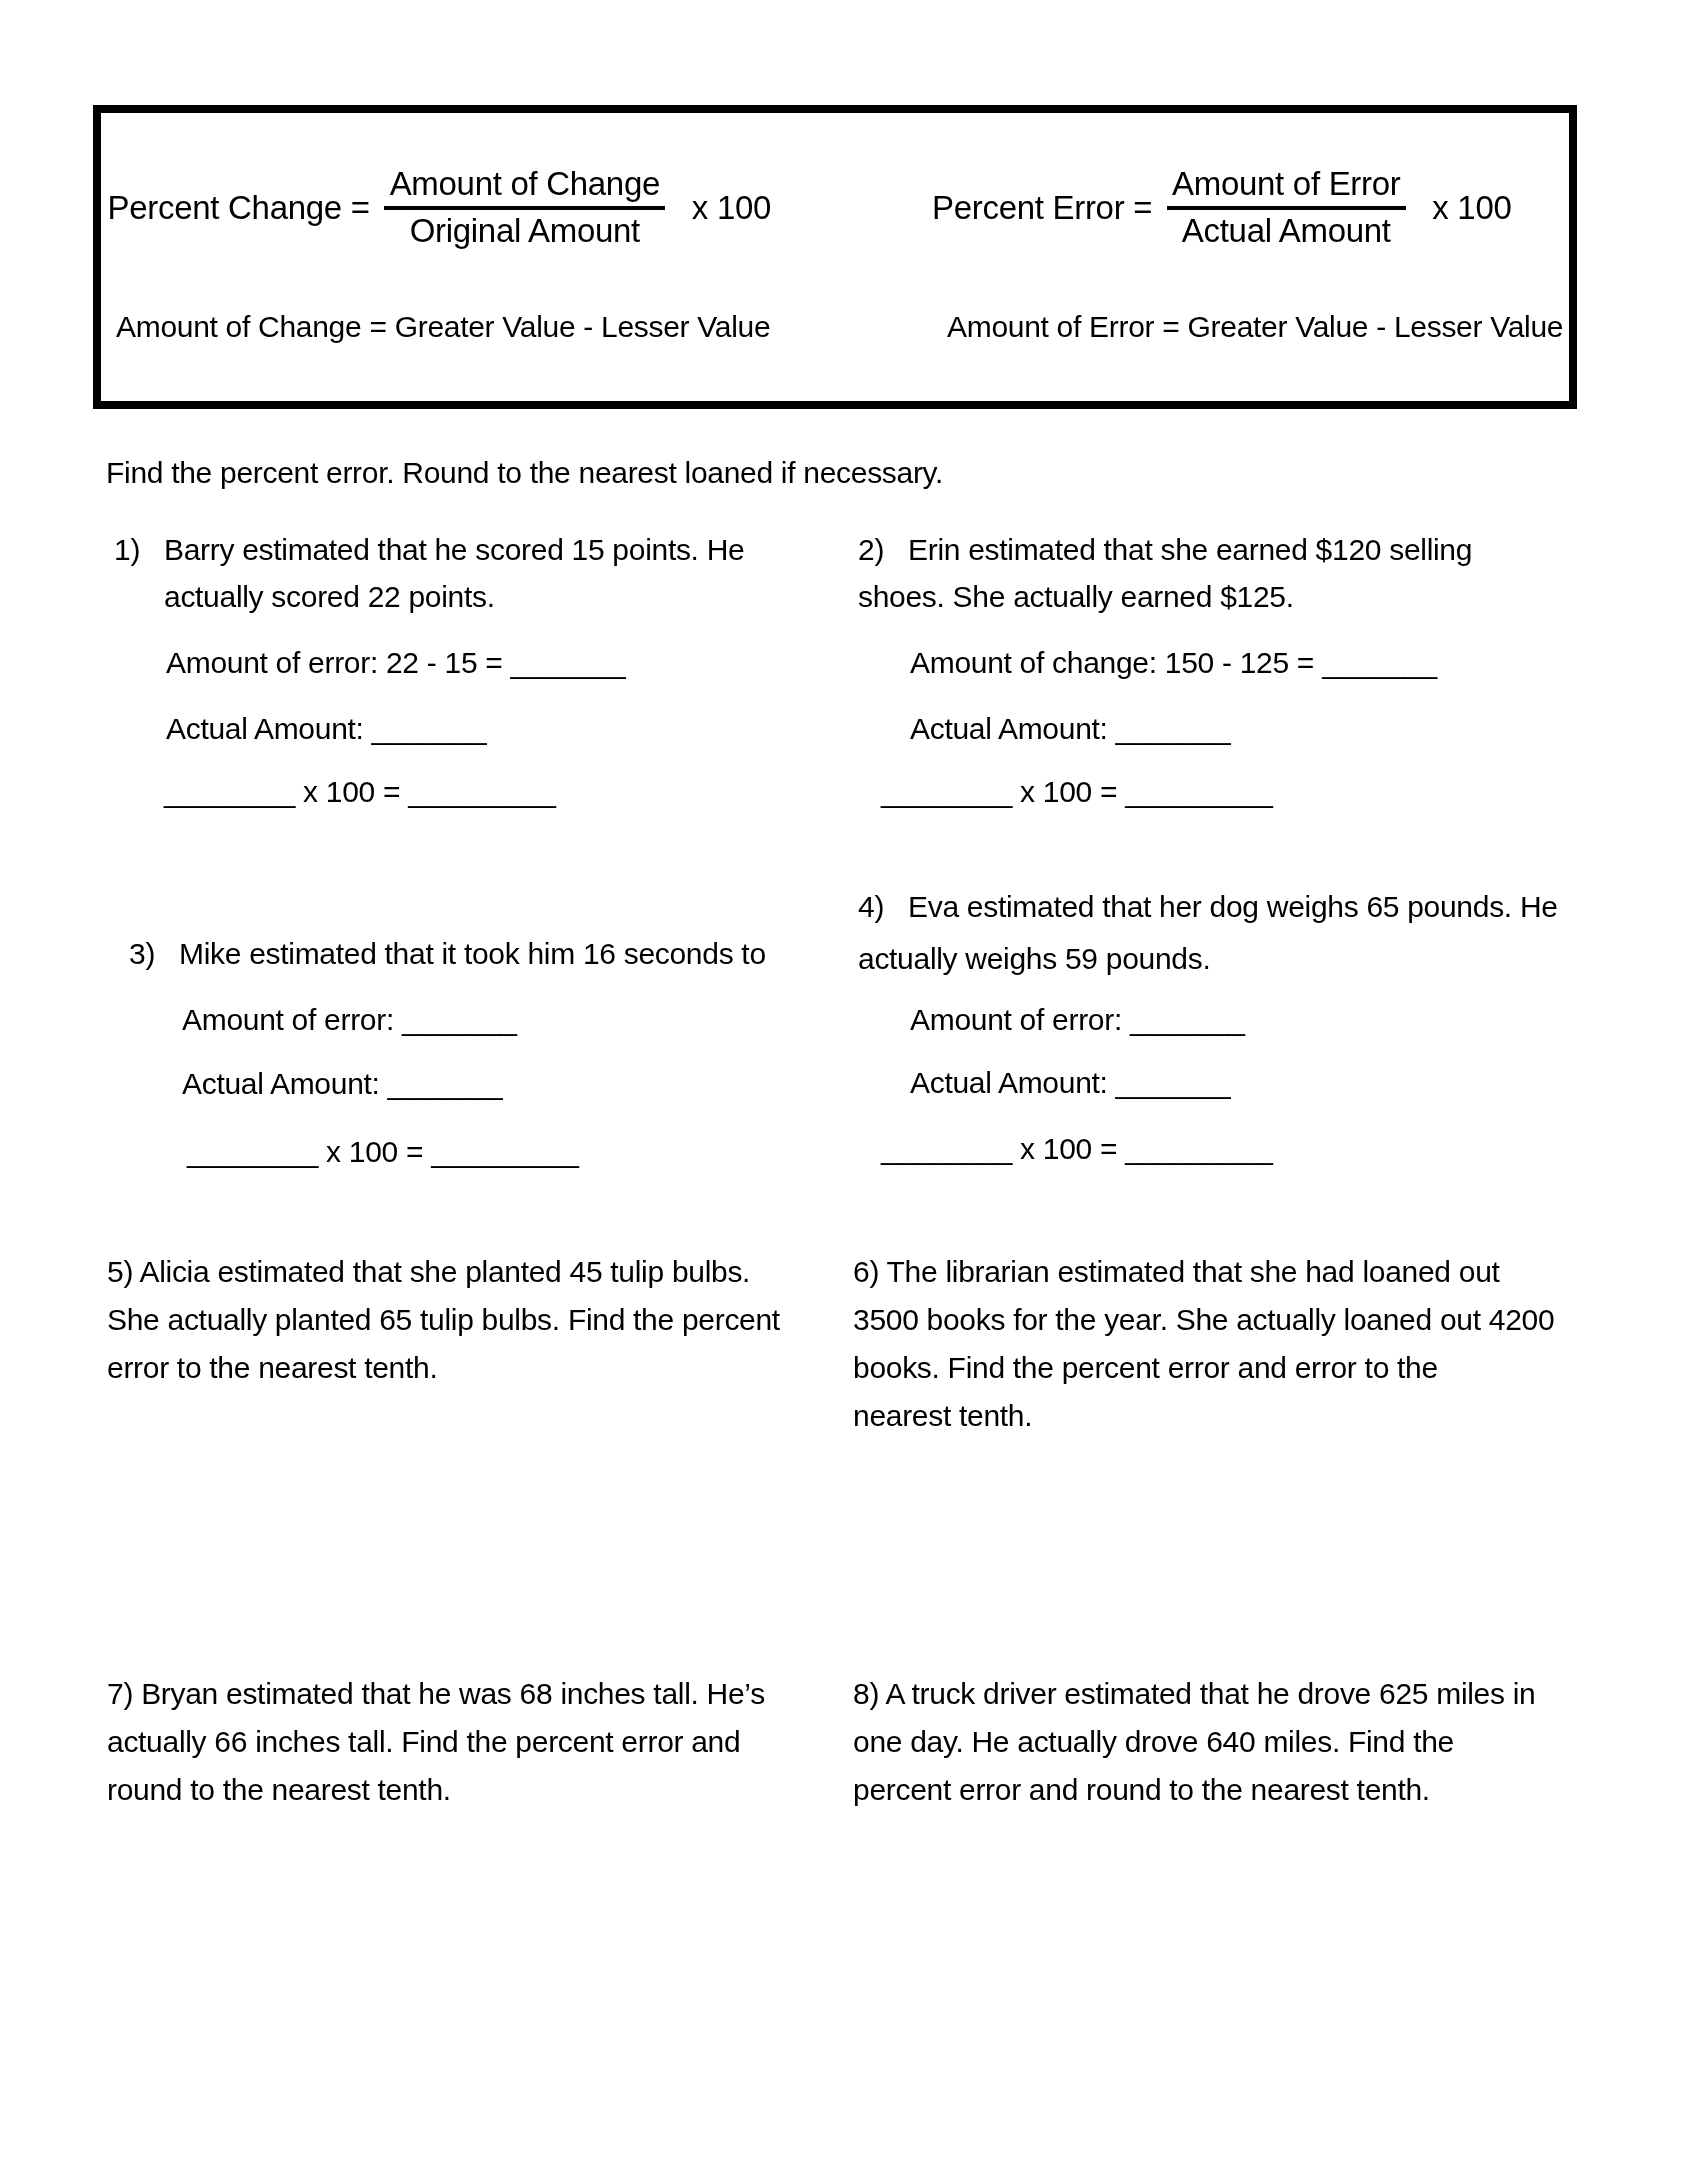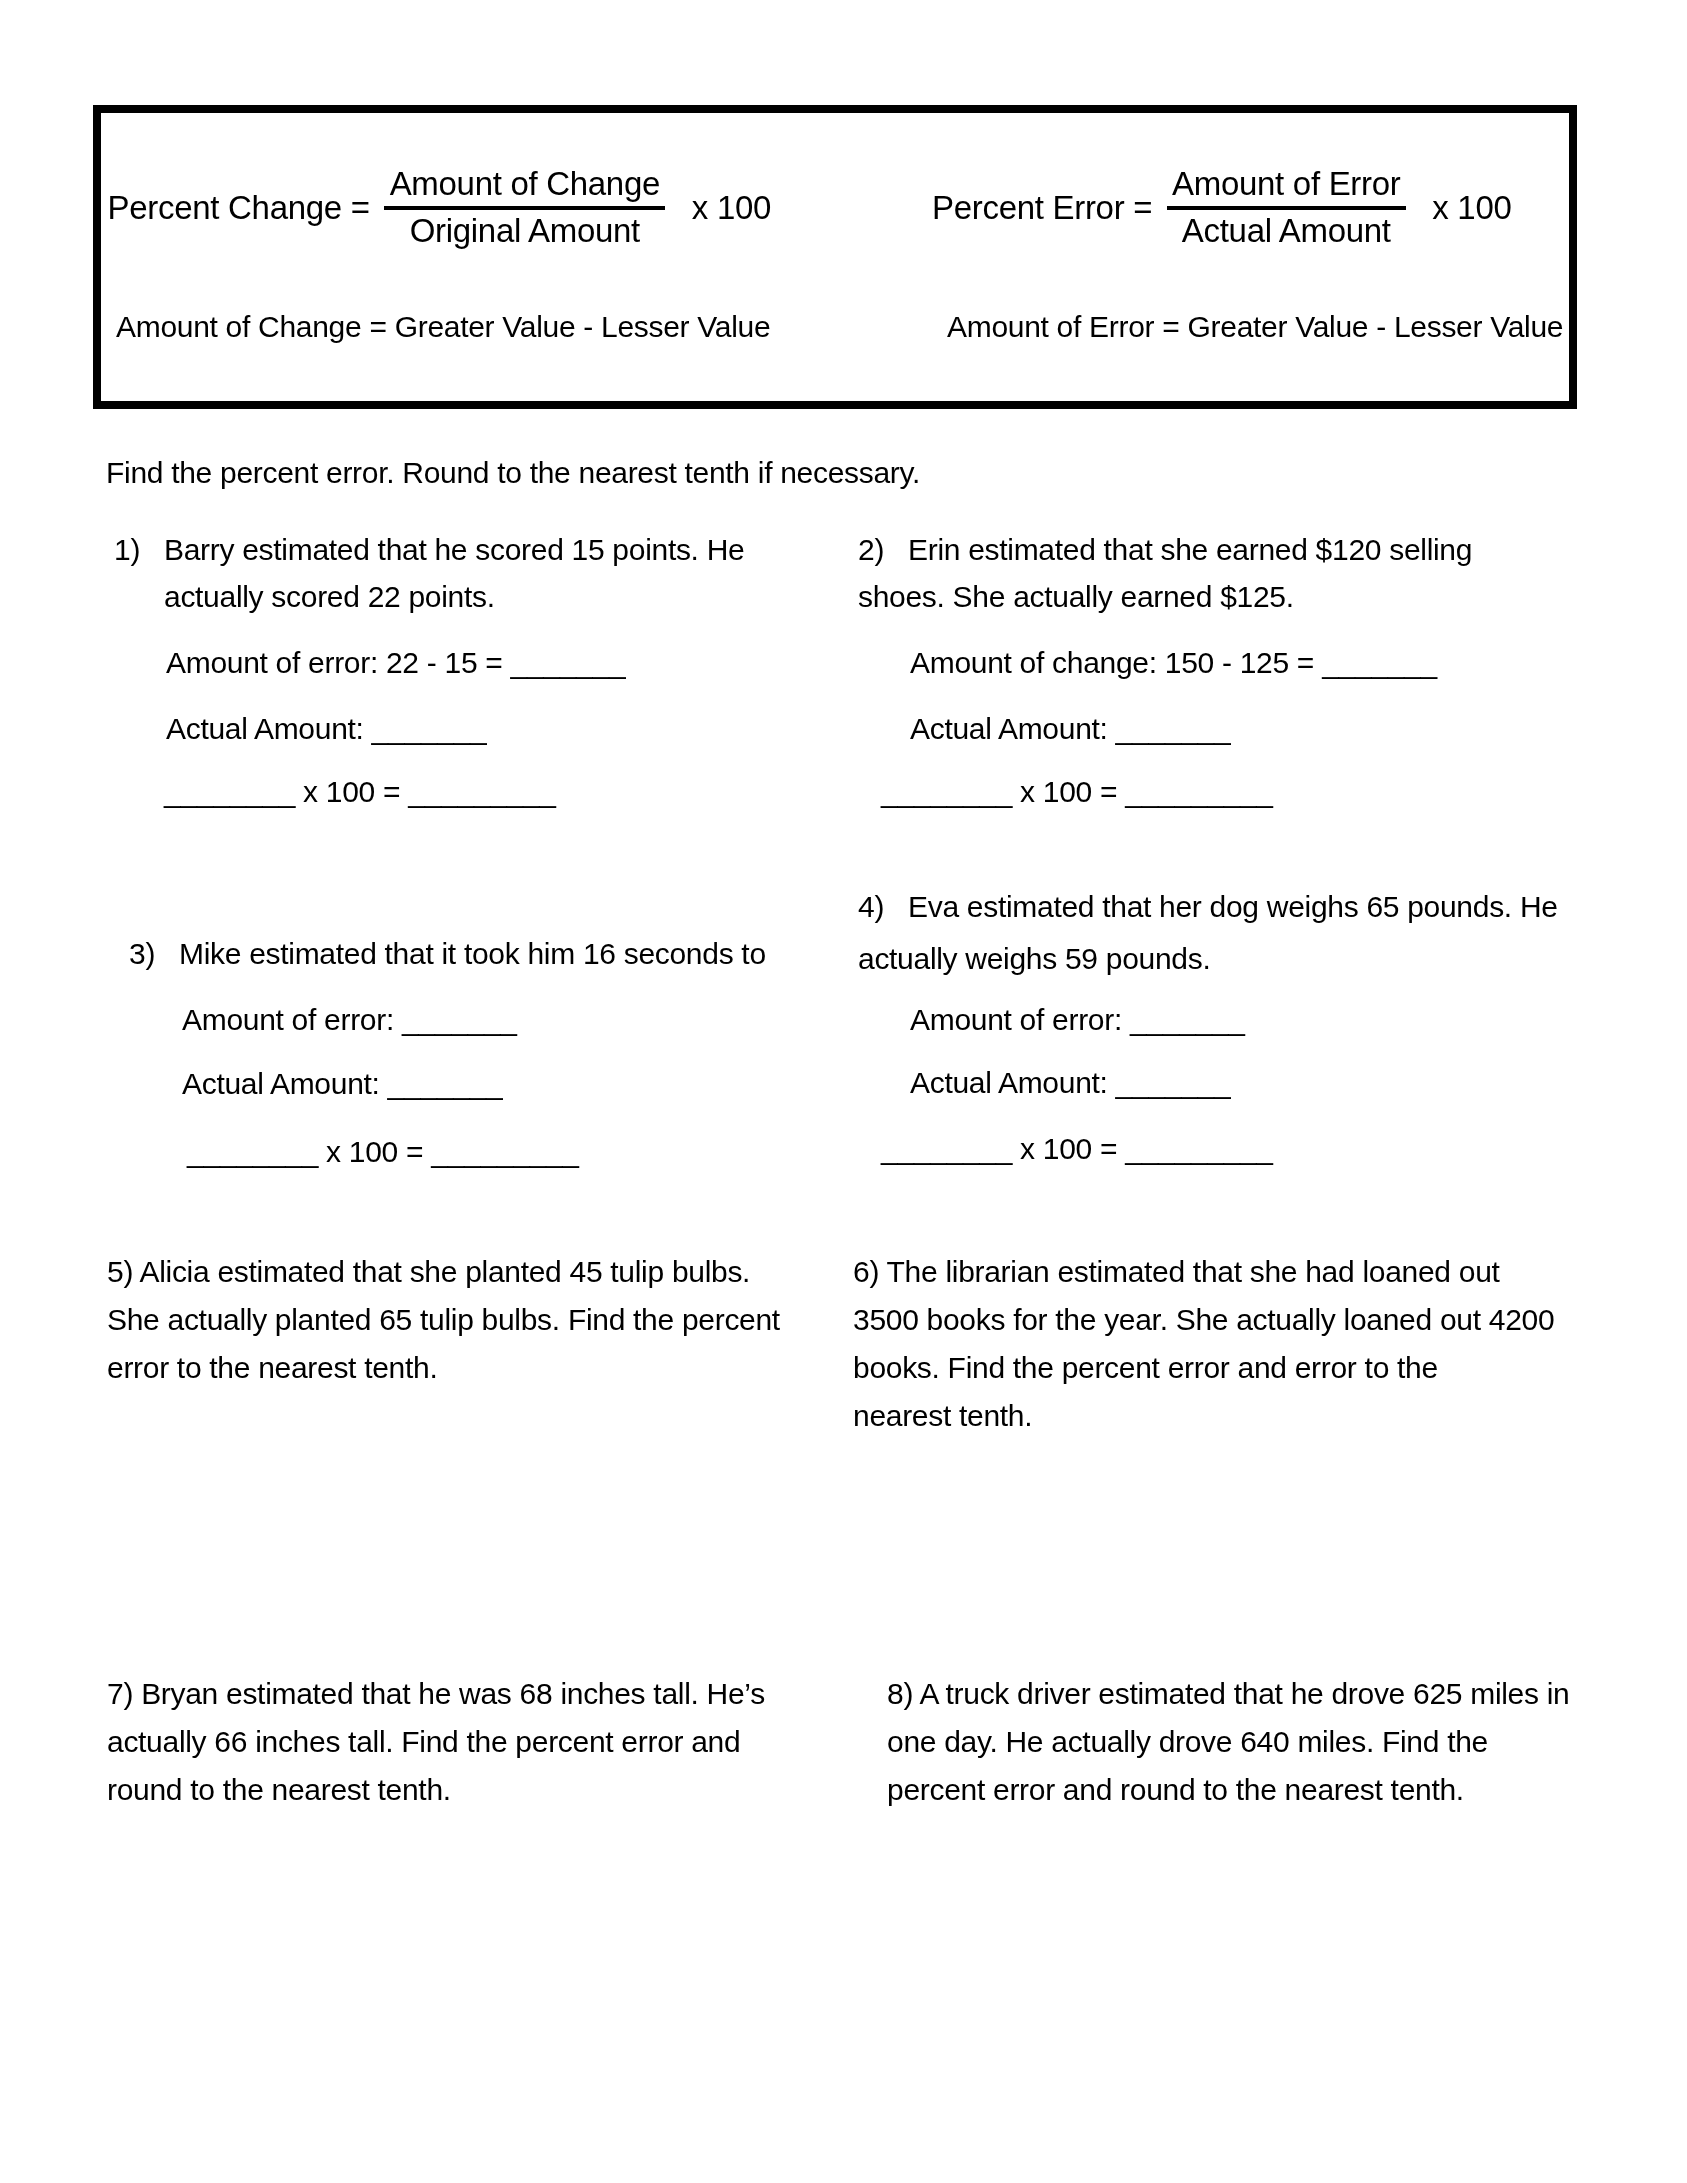--- a/index.html
+++ b/index.html
@@ -54,21 +54,21 @@
       <span class="num">Amount of Error</span>
       <span class="den">Actual Amount</span>
     </span>
     <span class="fmult">x 100</span>
   </div>
 
   <div class="rule-row" style="left:15px;">Amount of Change = Greater Value - Lesser Value</div>
   <div class="rule-row" style="left:846px;">Amount of Error = Greater Value - Lesser Value</div>
 </div>
 
-<div class="abs instruction">Find the percent error. Round to the nearest tenth if necessary.</div>
+<div class="abs instruction">Find the percent error. Round to the nearest loaned if necessary.</div>
 
 <div class="abs problem" style="left:114px;top:526px;">
   <div class="line"><span class="pnum">1)</span><span>Barry estimated that he scored 15 points. He</span></div>
   <div class="line indent">actually scored 22 points.</div>
   <div class="work" style="padding-left:52px;margin-top:18.5px;">Amount of error: 22 - 15 = _______</div>
   <div class="work" style="padding-left:52px;margin-top:19px;">Actual Amount: _______</div>
   <div class="work" style="padding-left:50px;margin-top:16.5px;">________ x 100 = _________</div>
 </div>
 
 <div class="abs problem" style="left:858px;top:526px;">
@@ -106,18 +106,18 @@
   <div class="line">books. Find the percent error and error to the</div>
   <div class="line">nearest tenth.</div>
 </div>
 
 <div class="abs problem p78" style="left:107px;top:1670px;">
   <div class="line"><span>7)</span> <span>Bryan estimated that he was 68 inches tall. He’s</span></div>
   <div class="line">actually 66 inches tall. Find the percent error and</div>
   <div class="line">round to the nearest tenth.</div>
 </div>
 
-<div class="abs problem p78" style="left:887px;top:1670px;">
+<div class="abs problem p78" style="left:853px;top:1670px;">
   <div class="line"><span>8)</span> <span>A truck driver estimated that he drove 625 miles in</span></div>
   <div class="line">one day. He actually drove 640 miles. Find the</div>
   <div class="line">percent error and round to the nearest tenth.</div>
 </div>
 
 
 </body></html>

